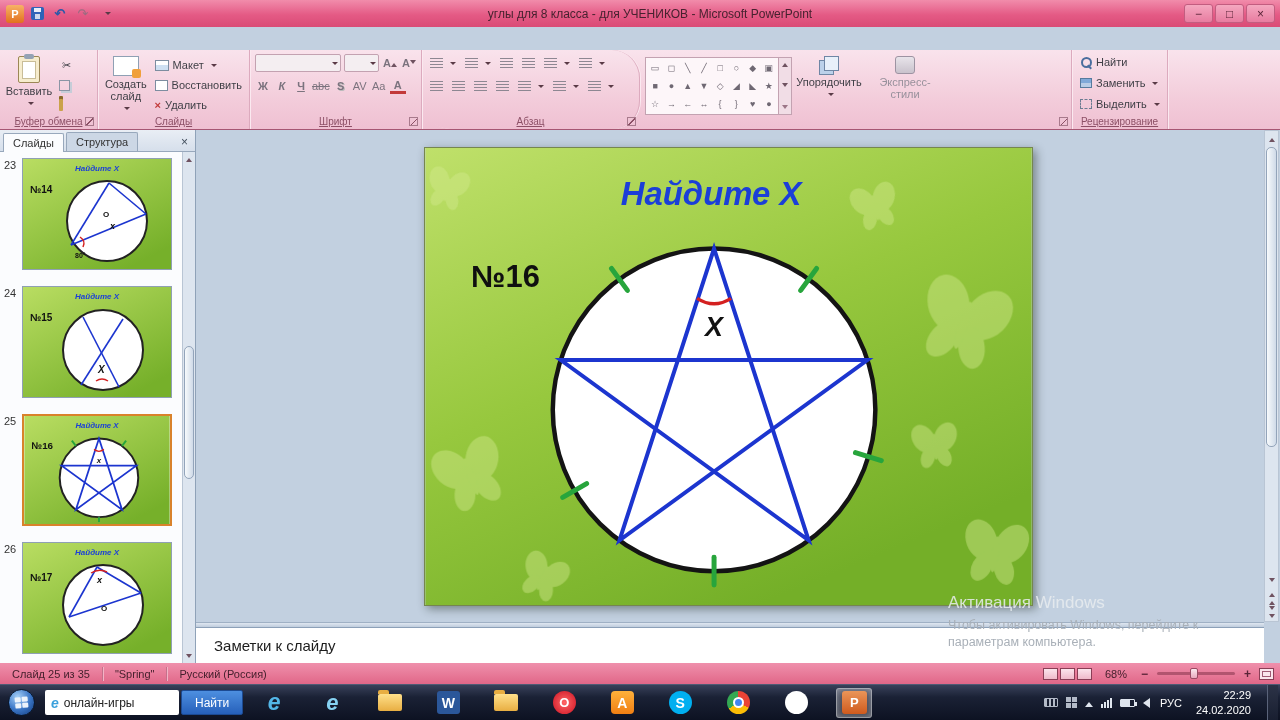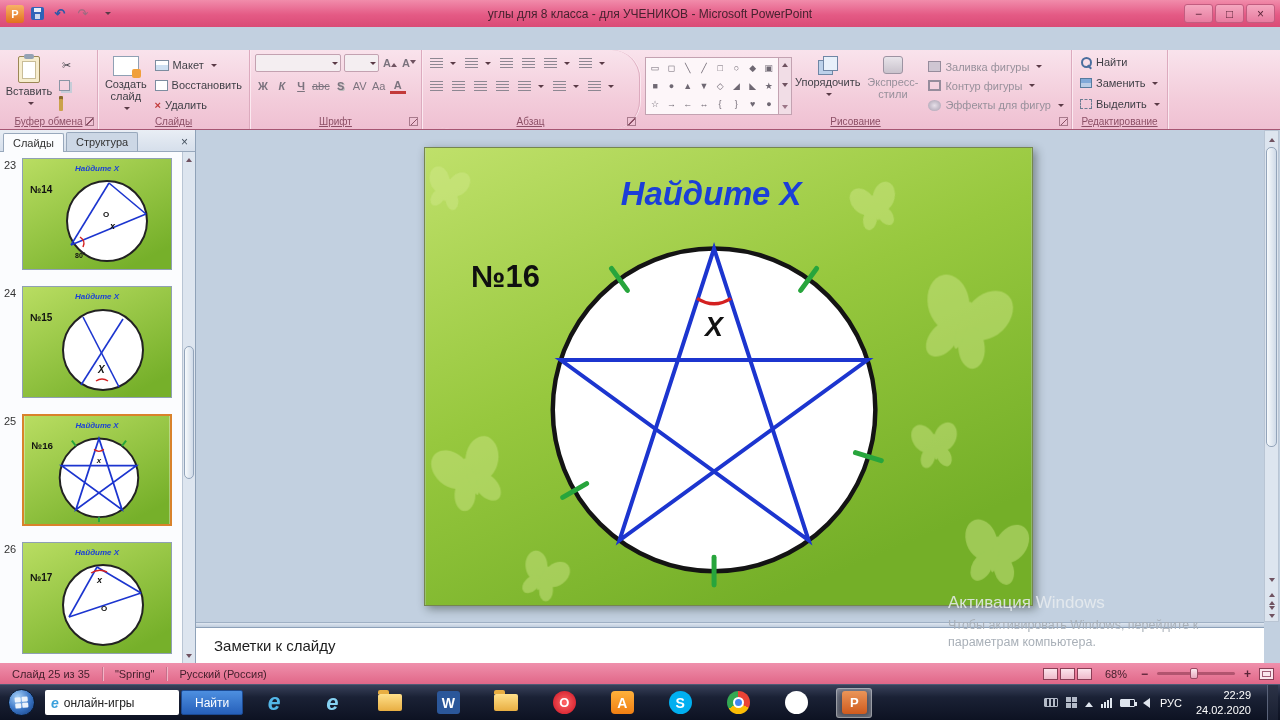--- a/index.html
+++ b/index.html
@@ -392,57 +392,39 @@
       </div>
       <div class="bigbtn" style="width:68px">
         <span class="arrange-ico"></span>
         <span>Упорядочить</span>
         <span class="dd"></span>
       </div>
       <div class="bigbtn dis" style="width:78px">
         <span class="styles-ico"></span>
         <span>Экспресс-стили</span>
       </div>
-      <div class="vcol" style="padding-top:5px">
-        <div class="sbtn dis">
-          <span class="fill-ico"></span>
-          <span>Заливка фигуры</span>
-          <span class="dd"></span>
-        </div>
-        <div class="sbtn dis">
-          <span class="outline-ico"></span>
-          <span>Контур фигуры</span>
-          <span class="dd"></span>
-        </div>
-        <div class="sbtn dis">
-          <span class="effects-ico"></span>
-          <span>Эффекты для фигур</span>
-          <span class="dd"></span>
-        </div>
-      </div>
-      <div class="rgroup-label">Рисование</div>
       <div class="dlaunch"></div>
     </div>
 
     <div class="rgroup" style="width:96px; flex-direction:column;">
       <div class="sbtn">
         <span class="find-ico"></span>
         <span>Найти</span>
       </div>
       <div class="sbtn">
         <span class="replace-ico"></span>
         <span>Заменить</span>
         <span class="dd"></span>
       </div>
       <div class="sbtn">
         <span class="select-ico"></span>
         <span>Выделить</span>
         <span class="dd"></span>
       </div>
-      <div class="rgroup-label">Редактирование</div>
+      <div class="rgroup-label">Рецензирование</div>
     </div>
   </div>
 
   <div class="workspace">
 
     <div class="panel">
       <div class="ptabs">
         <div class="ptab active">Слайды</div>
         <div class="ptab">Структура</div>
         <div class="ptab-close">×</div>

